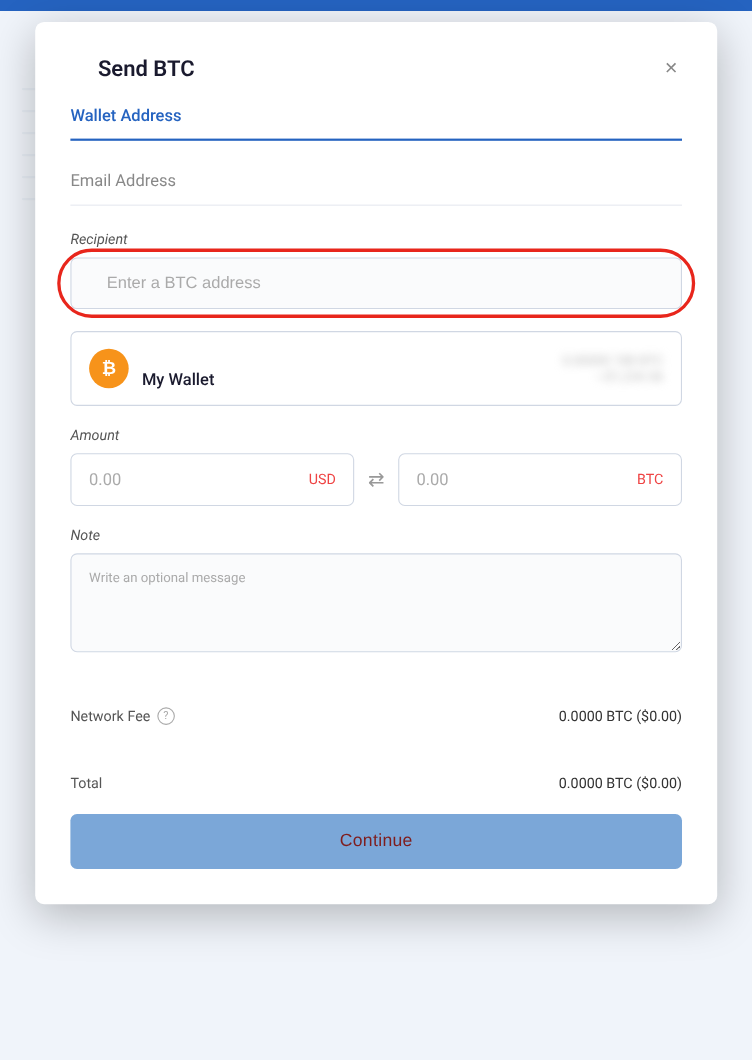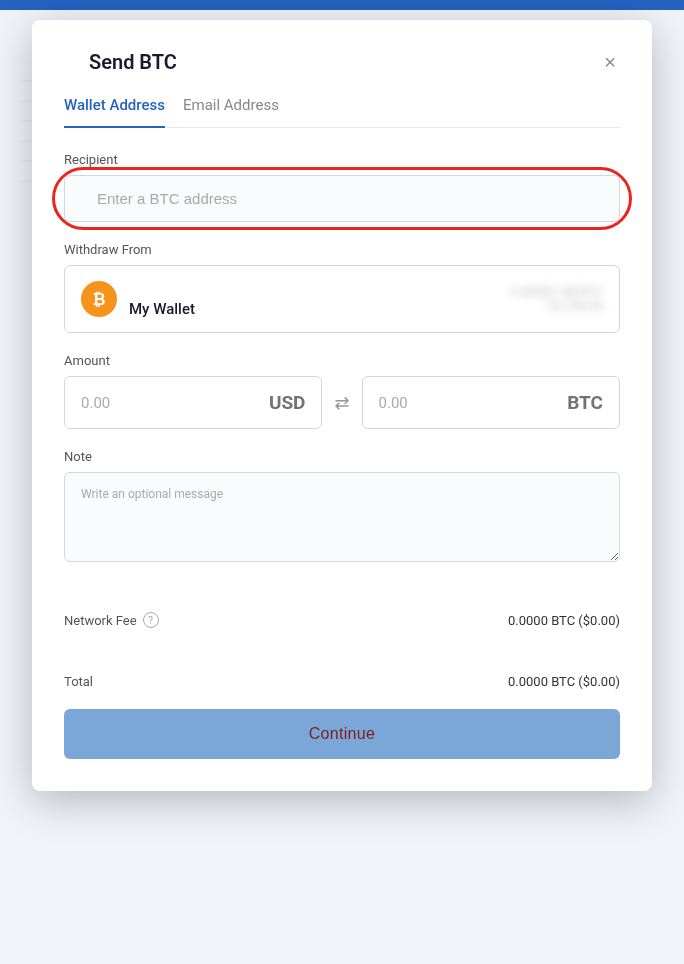--- a/index.html
+++ b/index.html
@@ -81,23 +81,24 @@
       cursor: pointer;
       color: #888;
       font-size: 20px;
       line-height: 1;
       padding: 4px;
     }
 
     
     .tabs {
       display: flex;
-      gap: 18px;
+      gap: 28px;
       border-bottom: 1px solid #e5e8ef;
       margin-bottom: 24px;
+      flex-direction: column;
     }
 
     .tab {
       padding-bottom: 12px;
       font-size: 15px;
       cursor: pointer;
       color: #888;
       border-bottom: 2px solid transparent;
       margin-bottom: -1px;
     }
@@ -107,20 +108,21 @@
       border-bottom: 2px solid #2563c0;
       font-weight: 500;
     }
 
     
     .form-label {
       font-size: 13px;
       color: #555;
       margin-bottom: 8px;
       display: block;
+      font-style: italic;
     }
 
     .form-group {
       margin-bottom: 20px;
     }
 
     
     .recipient-container {
       position: relative;
     }
@@ -218,23 +220,23 @@
       background: #fff;
       text-align: right;
     }
 
     .amount-value {
       font-size: 15px;
       color: #aaa;
     }
 
     .amount-currency {
-      font-size: 19px;
-      color: #737373;
-      font-weight: 700;
+      font-size: 13px;
+      color: #ef4444;
+      font-weight: 400;
     }
 
     .swap-icon {
       font-size: 18px;
       color: #999;
       flex-shrink: 0;
     }
 
     
     .note-textarea {
@@ -345,21 +347,20 @@
     <div class="form-group">
       <label class="form-label">Recipient</label>
       <div class="recipient-container">
         <input class="recipient-input" type="text" placeholder="Enter a BTC address" style="">
         <div class="red-oval"></div>
       </div>
     </div>
 
     
     <div class="form-group">
-      <label class="form-label">Withdraw From</label>
       <div class="wallet-box">
         <div class="wallet-left">
           <div class="btc-icon">
             <span>₿</span>
           </div>
           <span class="wallet-name">My Wallet</span>
         </div>
         <div class="wallet-balance blurred">
           <div>0.00000 188 BTC</div>
           <div>~$1,234.56</div>

